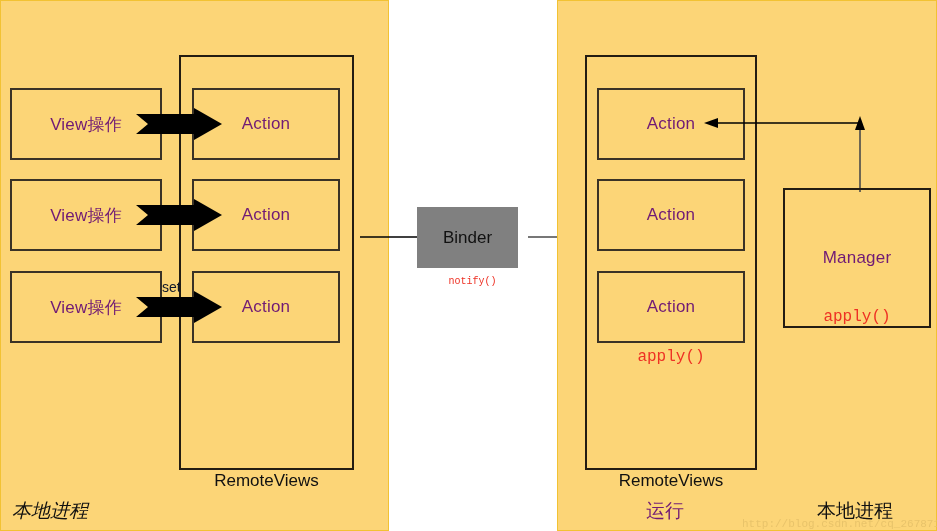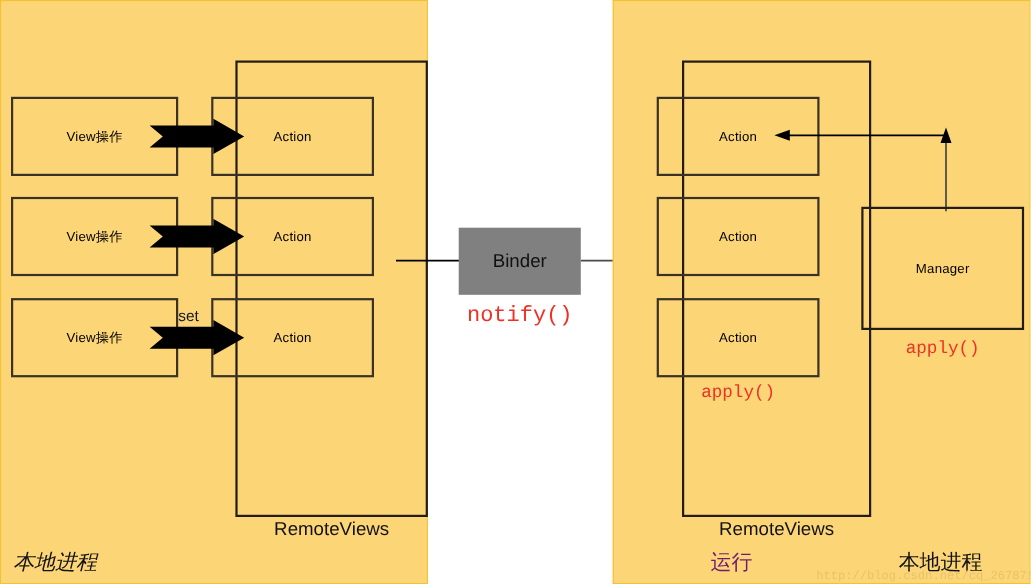--- a/index.html
+++ b/index.html
@@ -29,30 +29,29 @@
 
   
   .box {
     position: absolute;
     box-sizing: border-box;
     border: 2px solid #3a3226;
     background: transparent;
     display: flex;
     align-items: center;
     justify-content: center;
-    color: #000000;
-    font-size: 12px;
+    color: #701a75;
+    font-size: 17px;
     letter-spacing: 0.2px;
   }
   .container-box {
     position: absolute;
     box-sizing: border-box;
     border: 2px solid #231c12;
     background: transparent;
-    margin-left: 35px;
   }
   .container-label {
     position: absolute;
     left: 0;
     width: 100%;
     text-align: center;
     font-size: 17px;
     color: #111111;
   }
 
@@ -90,37 +89,37 @@
     font-family: Liberation Sans, sans-serif;
     font-size: 14px;
     color: #0f172a;
   }
 
   
   #binder-box {
     position: absolute;
     left: 417px;
     top: 207px;
-    width: 111px;
+    width: 101px;
     height: 61px;
     background: #808080;
     display: flex;
     align-items: center;
     justify-content: center;
     color: #111111;
     font-size: 17px;
   }
   #label-notify {
     position: absolute;
     left: 417px;
     top: 276px;
     width: 111px;
     text-align: center;
     font-family: "Liberation Mono", "DejaVu Sans Mono", monospace;
-    font-size: 20px;
+    font-size: 10px;
     color: #ee3124;
   }
   #binder-wire {
     position: absolute;
     left: 360px;
     top: 222px;
     width: 220px;
     height: 30px;
   }
   #binder-wire svg { display: block; width: 100%; height: 100%; }
@@ -142,21 +141,21 @@
     text-align: center;
     font-family: "Liberation Mono", "DejaVu Sans Mono", monospace;
     font-size: 16px;
     color: #ee3124;
   }
 
   #manager-box {
     left: 783px;
     top: 188px;
     width: 148px;
-    height: 112px;
+    height: 140px;
     border: 2px solid #231c12;
   }
   #label-apply-manager {
     position: absolute;
     left: 783px;
     top: 308px;
     width: 148px;
     text-align: center;
     font-family: "Liberation Mono", "DejaVu Sans Mono", monospace;
     font-size: 16px;

